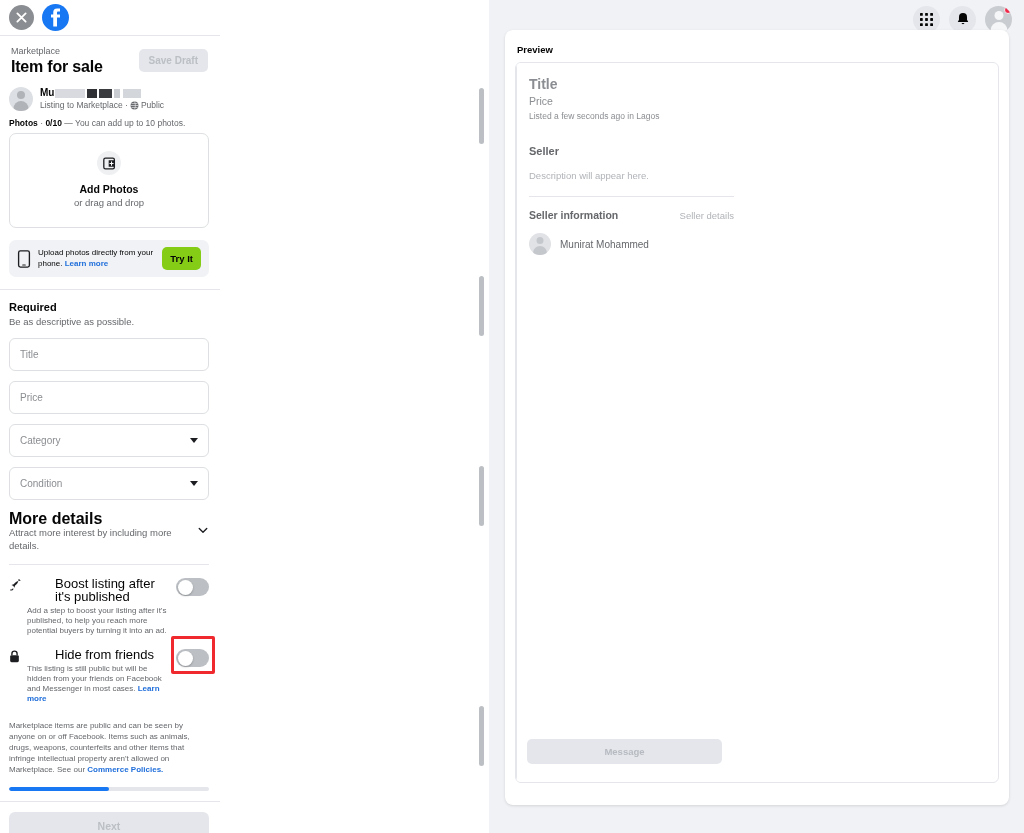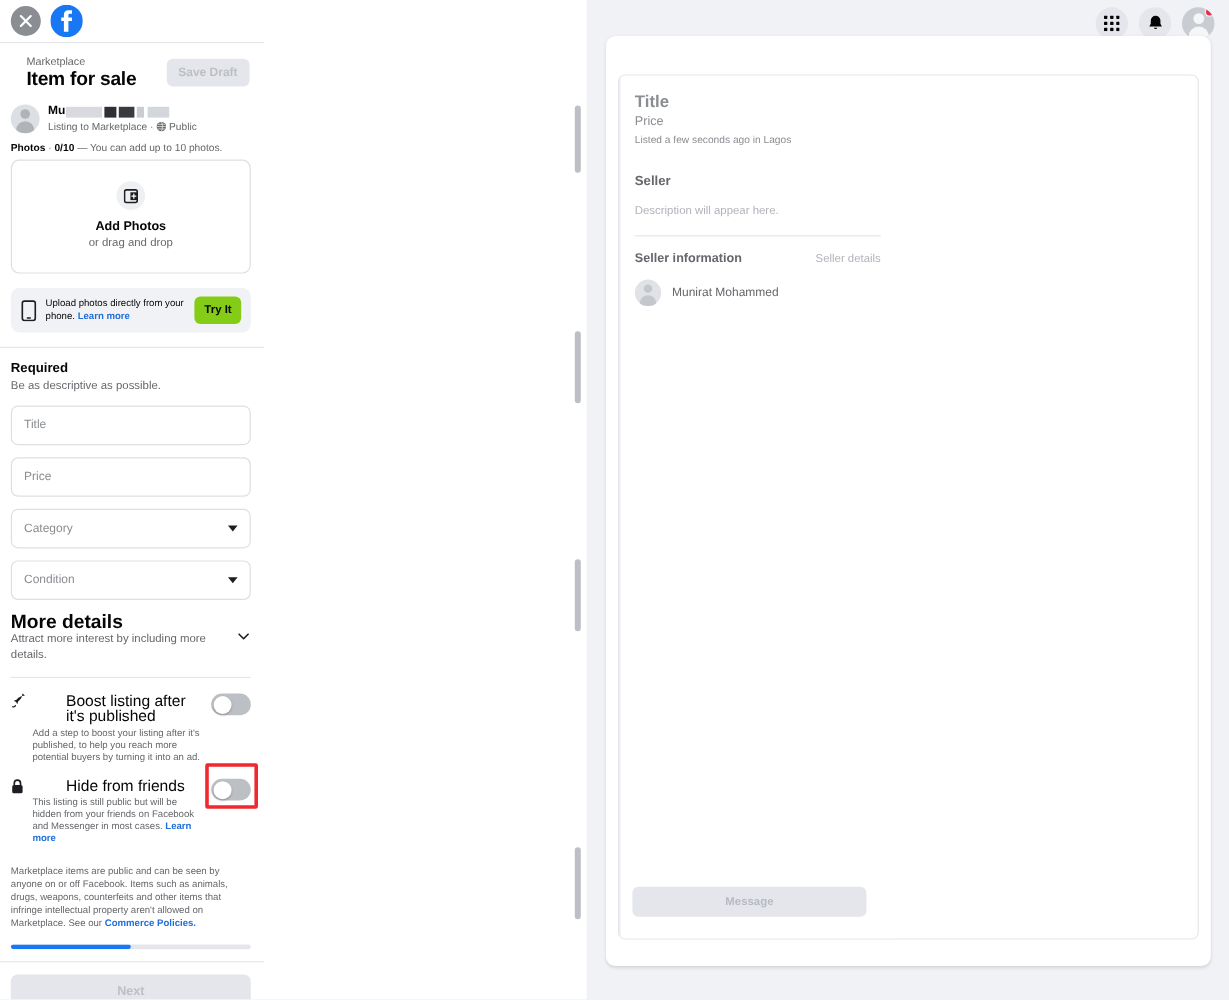--- a/index.html
+++ b/index.html
@@ -30,21 +30,21 @@
     background: #8a8d91; display: flex; align-items: center; justify-content: center;
     cursor: pointer; flex: 0 0 auto;
   }
   .close-btn svg { display:block; }
   .fb-logo { width: 27px; height: 27px; flex: 0 0 auto; }
 
   .form-scroll { position: relative; width: 220px; }
 
   .header-row {
     display: flex; align-items: flex-start; justify-content: space-between;
-    padding: 9px 12px 4px 22px;
+    padding: 9px 12px 4px 11px;
   }
   .crumb { font-size: 9px; color: #65676b; line-height: 12px; }
   .page-title { font-size: 16px; font-weight: bold; color: #050505; line-height: 20px; letter-spacing: -0.2px; }
   .save-draft {
     background: #e4e6eb; color: #bcc0c4; border: none;
     font-size: 10px; font-weight: bold; border-radius: 5px;
     padding: 6px 10px; cursor: pointer; margin-top: 4px;
   }
 
   .user-row { display: flex; align-items: center; gap: 7px; padding: 6px 9px 2px 9px; }
@@ -393,20 +393,21 @@
           <path d="M8 1.2a4.6 4.6 0 00-4.6 4.6v3L2 11.4h12l-1.4-2.6v-3A4.6 4.6 0 008 1.2z" fill="#050505"></path>
           <path d="M6.3 12.6a1.8 1.8 0 003.4 0z" fill="#050505"></path>
         </svg>
       </div>
       <div class="avatar-chrome">
         <div class="badge-dot"></div>
       </div>
     </div>
 
     <div class="preview-card">
+      <div class="preview-label">Preview</div>
 
       <div class="preview-body">
 
         <div class="pv-side">
           <div class="pv-title">Title</div>
           <div class="pv-price">Price</div>
           <div class="pv-listed">Listed a few seconds ago in Lagos</div>
 
           <div class="pv-details-h">Seller</div>
           <div class="pv-desc">Description will appear here.</div>

